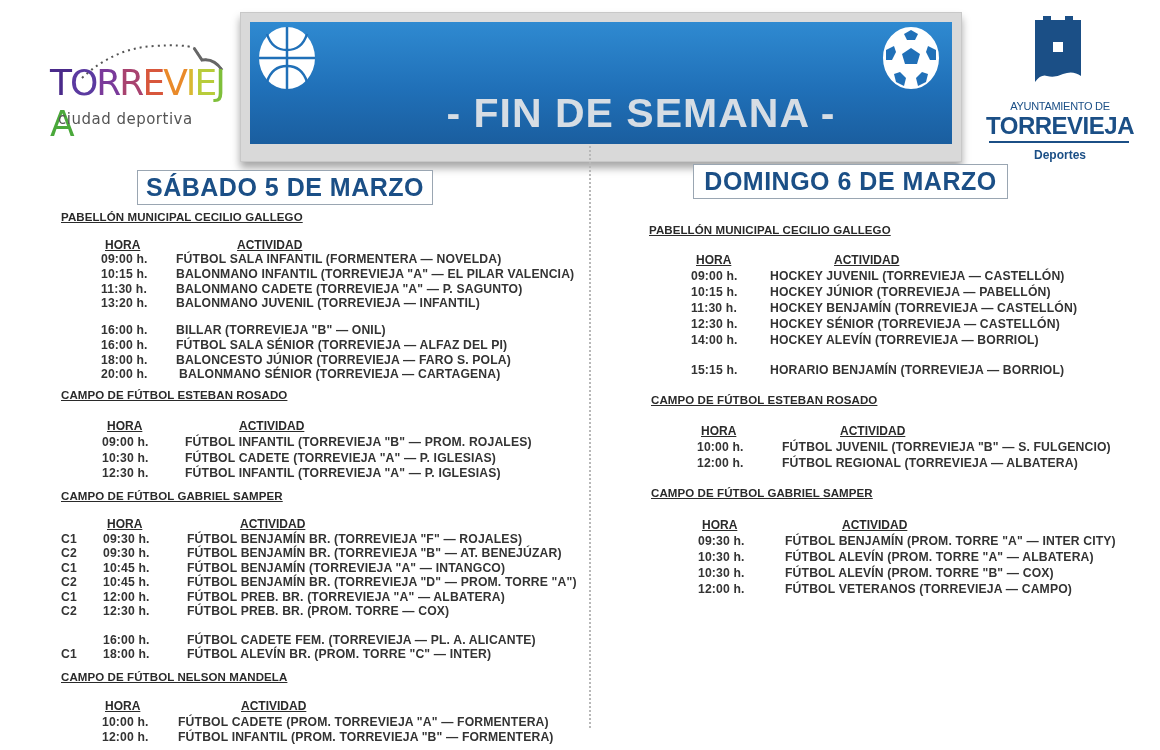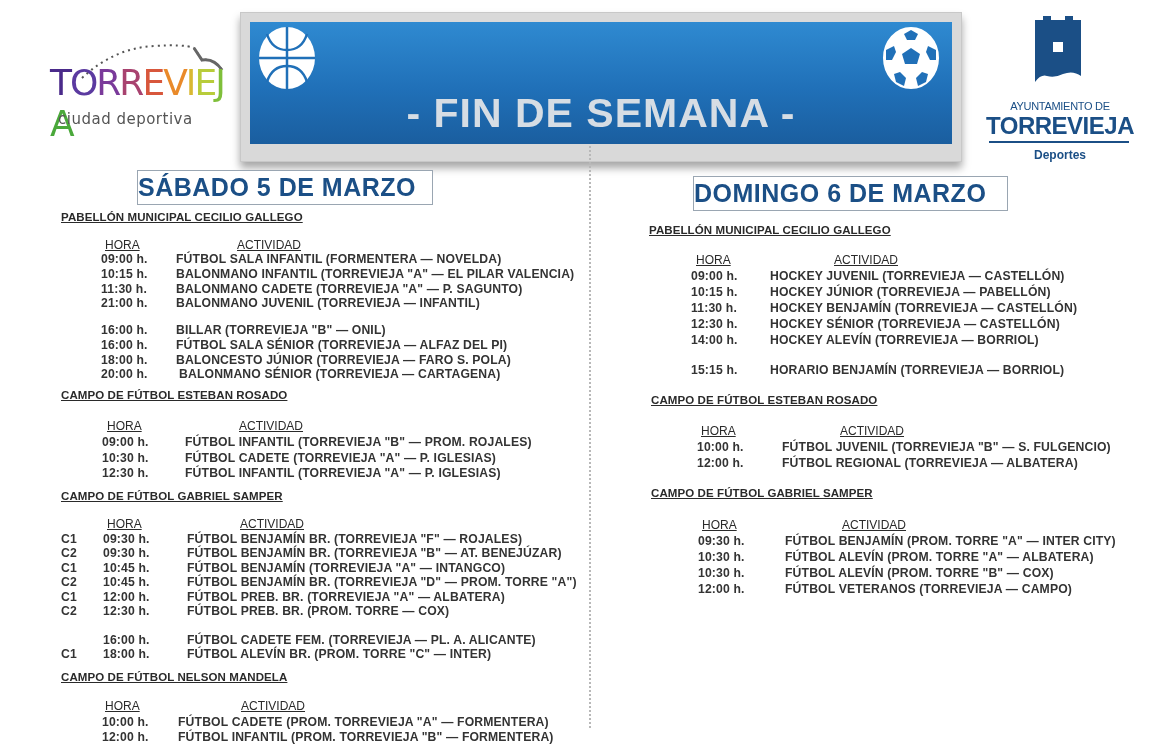--- a/index.html
+++ b/index.html
@@ -17,44 +17,44 @@
         font-family:"DejaVu Sans", sans-serif; }
 
   
   .banner-shadow { left:240px; top:12px; width:720px; height:148px; background:#d9d9d9;
         box-shadow:0 6px 8px rgba(0,0,0,0.35); border:1px solid #c8c8c8; }
   .banner { left:250px; top:22px; width:702px; height:122px;
         background:linear-gradient(180deg,#2f8ad1 0%,#2070b8 55%,#1a5e9f 100%); }
   .banner .t1, .banner .t2 { position:absolute; width:100%; text-align:center; color:#d6dde4;
         font-family:"Liberation Sans", sans-serif; font-weight:bold; letter-spacing:1px; }
   .banner .t1 { top:12px; font-size:41px; left:46px; width:610px; }
-  .banner .t2 { top:68px; font-size:41px; }
+  .banner .t2 { top:68px; font-size:41px;margin-left:40px; }
   .ball-basket { left:8px; top:4px; width:58px; height:64px; }
   .ball-soccer { left:632px; top:4px; width:58px; height:64px; }
 
   
   .logo-right { left:985px; top:16px; width:150px; height:150px; text-align:center; }
   .logo-right svg { position:absolute; left:48px; top:0; }
   .logo-right .ayto { position:absolute; top:84px; width:100%; font-size:11px; color:#1b4f86; letter-spacing:-0.3px; }
   .logo-right .city { position:absolute; top:96px; width:100%; font-size:24px; font-weight:bold; color:#1b4f86; letter-spacing:-0.5px; }
   .logo-right .rule { position:absolute; top:125px; left:4px; width:140px; height:2px; background:#1b4f86; }
   .logo-right .dep { position:absolute; top:132px; width:100%; font-size:12px; font-weight:bold; color:#1b4f86; }
 
   
   .divider { left:589px; top:146px; width:0; height:582px; border-left:2px dotted #b8b8b8; }
 
   
   .day { border:1px solid #9aa6b2; background:#fff; color:#1b4f86; font-weight:bold; font-size:25px;
-         text-align:left; letter-spacing:0.5px; }
+         text-align:center; letter-spacing:0.5px; }
   .day-sat { left:137px; top:170px; width:294px; height:33px; line-height:33px; }
-  .day-sun { left:693px; top:176px; width:313px; height:33px; line-height:33px; }
+  .day-sun { left:693px; top:164px; width:313px; height:33px; line-height:33px; }
 
   
   .venue { position:absolute; font-size:11.5px; font-weight:bold; text-decoration:underline; color:#2a2a2a; letter-spacing:0.1px; }
-  .colhead { position:absolute; font-size:12px; font-weight:normal; text-decoration:underline; color:#2a2a2a; }
+  .colhead { position:absolute; font-size:12px; font-weight:bold; text-decoration:underline; color:#2a2a2a; }
   .row { position:absolute; font-size:12.2px; font-weight:bold; color:#333; white-space:nowrap; letter-spacing:0.15px; }
   .row .court { position:absolute; left:0; }
   .row .time { position:absolute; }
   .row .act { position:absolute; }
 </style>
 </head>
 <body>
 
 <div class="abs logo-left">
   <svg class="arc" viewBox="0 0 150 50">
@@ -115,21 +115,21 @@
     </div>
   <div class="row" style="left:101px;top:267px">
       <span class="time" style="left:0">10:15 h.</span>
       <span class="act" style="left:75px">BALONMANO INFANTIL (TORREVIEJA "A" — EL PILAR VALENCIA)</span>
     </div>
   <div class="row" style="left:101px;top:282px">
       <span class="time" style="left:0">11:30 h.</span>
       <span class="act" style="left:75px">BALONMANO CADETE (TORREVIEJA "A" —  P. SAGUNTO)</span>
     </div>
   <div class="row" style="left:101px;top:296px">
-      <span class="time" style="left:0">21:00 h.</span>
+      <span class="time" style="left:0">13:20 h.</span>
       <span class="act" style="left:75px">BALONMANO  JUVENIL (TORREVIEJA —  INFANTIL)</span>
     </div>
   <div class="row" style="left:101px;top:323px">
       <span class="time" style="left:0">16:00 h.</span>
       <span class="act" style="left:75px">BILLAR (TORREVIEJA "B" —  ONIL)</span>
     </div>
   <div class="row" style="left:101px;top:338px">
       <span class="time" style="left:0">16:00 h.</span>
       <span class="act" style="left:75px">FÚTBOL SALA SÉNIOR (TORREVIEJA —   ALFAZ DEL PI)</span>
     </div>

